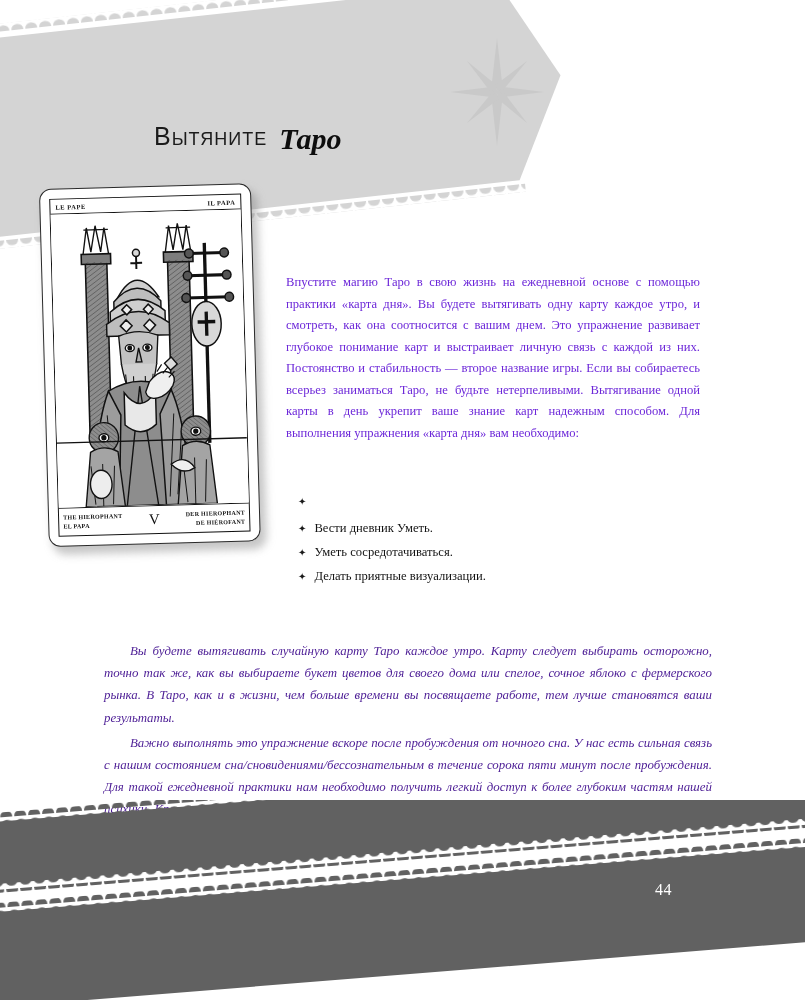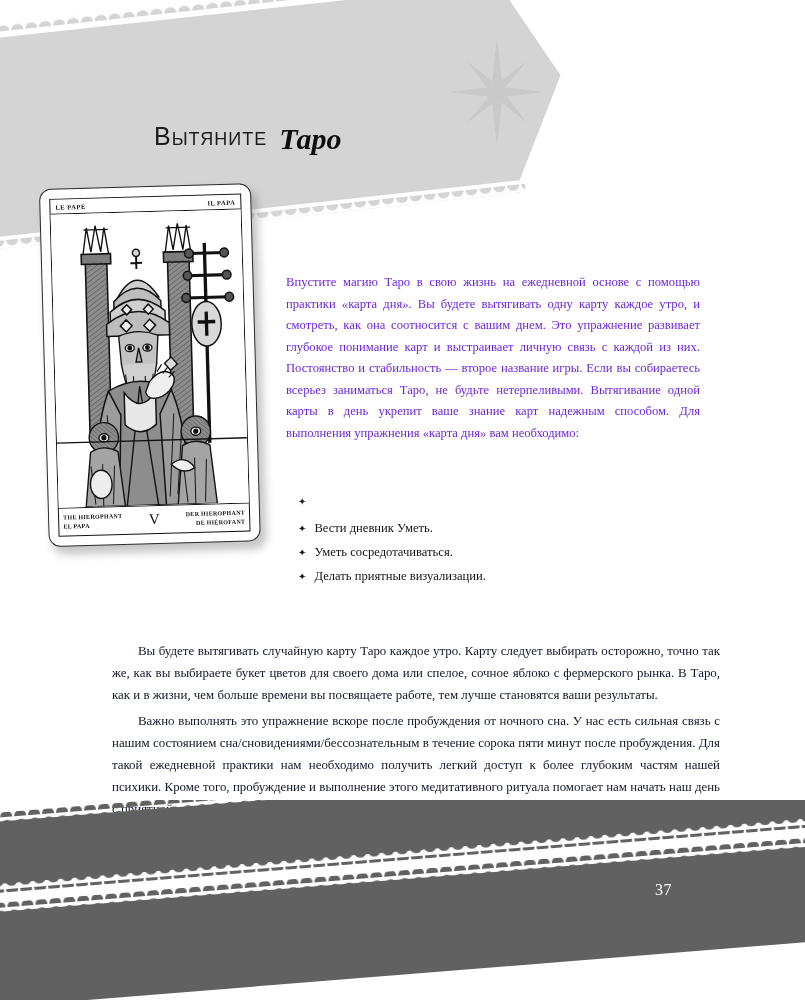--- a/index.html
+++ b/index.html
@@ -186,28 +186,29 @@
     font-size: 18.5px;
     font-style: italic;
     font-weight: 700;
     color: #111;
     letter-spacing: 0.2px;
   }
 
   
   .body-text {
     position: absolute;
-    left: 112px;
+    left: 104px;
     top: 640px;
     width: 608px;
     font-size: 12.9px;
     line-height: 22.2px;
     text-align: justify;
     text-justify: inter-word;
-    color: #0f172a;
+    color: #4c1d95;
+    font-style: italic;
   }
   .body-text p {
     margin: 0 0 0 0;
     text-indent: 26px;
   }
   .body-text p + p { margin-top: 3px; }
 
   
   .footer {
     position: absolute;
@@ -441,15 +442,15 @@
         <rect x="-40" y="13" width="900" height="10" fill="url(#scallopFtTop)"></rect>
         <rect x="-40" y="83" width="900" height="10" fill="url(#scallopFtBot)"></rect>
       </g>
       <g transform="rotate(-4.6 0 200)">
         <rect x="-40" y="112" width="900" height="95" fill="#616161"></rect>
         <rect x="-40" y="103" width="900" height="10" fill="url(#scallopFtTop)"></rect>
       </g>
     </svg>
   </div>
 
-  <div class="page-number">37</div>
+  <div class="page-number">44</div>
 
 </div>
 
 </body></html>

